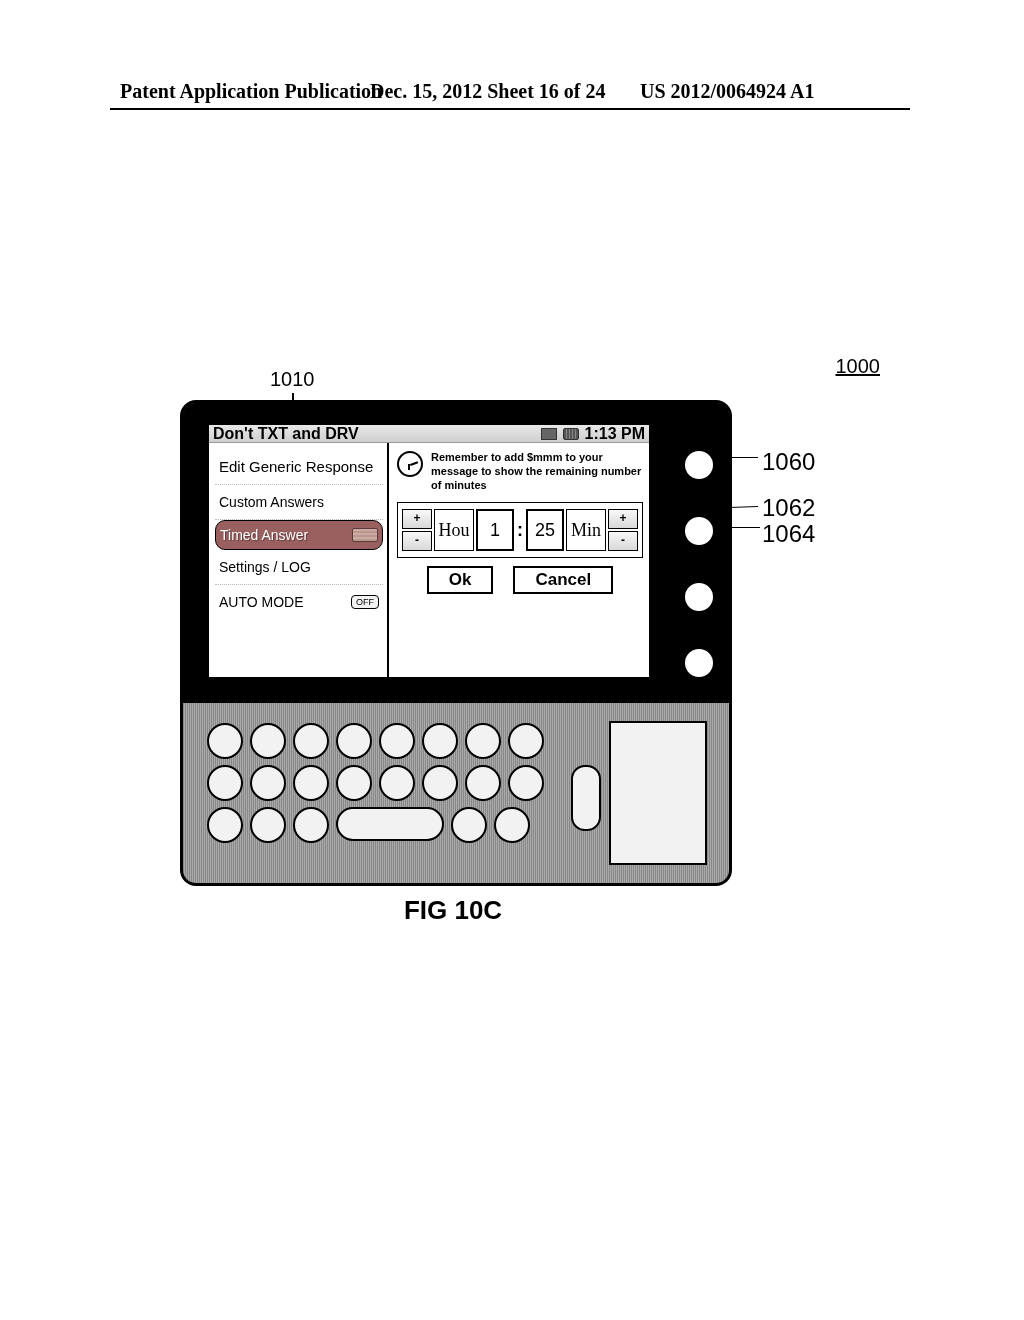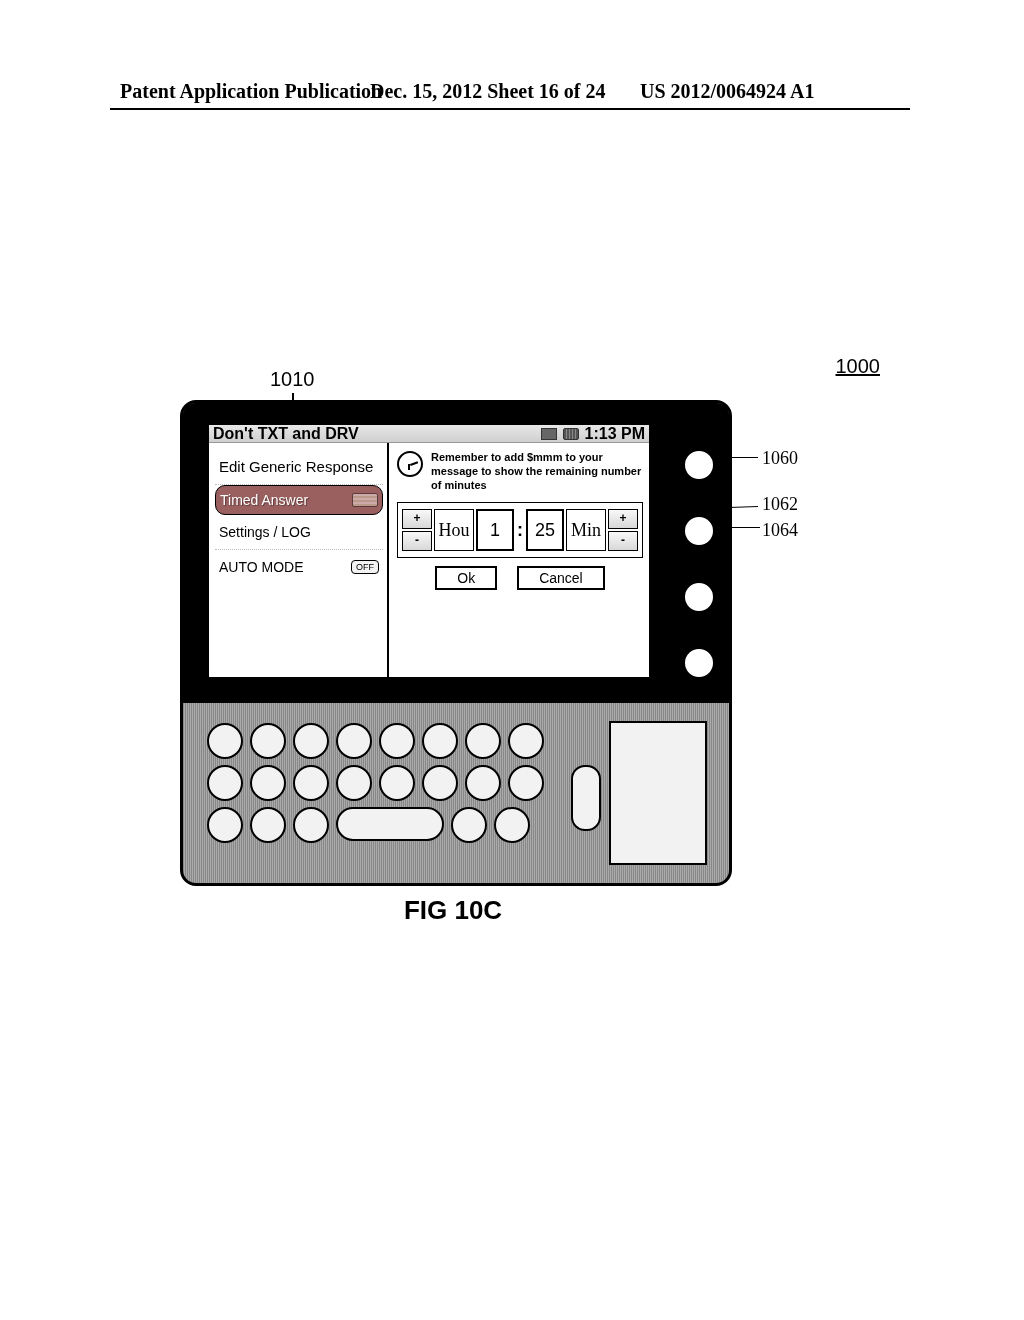--- a/index.html
+++ b/index.html
@@ -279,22 +279,22 @@
 
   .dlg-buttons {
     display: flex;
     gap: 20px;
     margin-top: 8px;
     justify-content: center;
   }
   .dlg-btn {
     border: 2px solid #000;
     padding: 2px 20px;
-    font-weight: normal;
-    font-size: 14px;
+    font-weight: bold;
+    font-size: 17px;
     background: #fff;
   }
 
   
   .kbd {
     position: absolute;
     top: 310px;
     left: 10px;
     right: 10px;
     bottom: 10px;
@@ -334,22 +334,22 @@
     top: 8px;
     width: 94px;
     height: 140px;
     border: 2px solid #000;
     background: #f2f2f2;
   }
 
   
   .ref-side {
     position: absolute;
-    font-family: Liberation Serif, serif;
-    font-size: 18px;
+    font-family: Liberation Sans, sans-serif;
+    font-size: 24px;
   }
   .r1060 { top: 88px; left: 582px; }
   .r1062 { top: 134px; left: 582px; }
   .r1064 { top: 160px; left: 582px; }
 
   .leader {
     position: absolute;
     height: 0;
     border-top: 1.5px solid #000;
   }
@@ -415,20 +415,23 @@
           <span>Don't TXT and DRV</span>
           <span class="grow"></span>
           <span class="status-icon"></span>
           <span class="status-icon battery"></span>
           <span>1:13 PM</span>
         </div>
         <div class="screen-body">
           <div class="left-pane">
             <div class="menu-item edit-generic">
               <span class="lbl">Edit Generic Response</span>
+            </div>
+            <div class="menu-item">
+              <span class="lbl">Custom Answers</span>
             </div>
             <div class="menu-item selected">
               <span class="lbl">Timed Answer</span>
               <span class="sel-icon"></span>
             </div>
             <div class="menu-item">
               <span class="lbl">Settings / LOG</span>
             </div>
             <div class="menu-item noborder">
               <span class="lbl">AUTO MODE</span>

